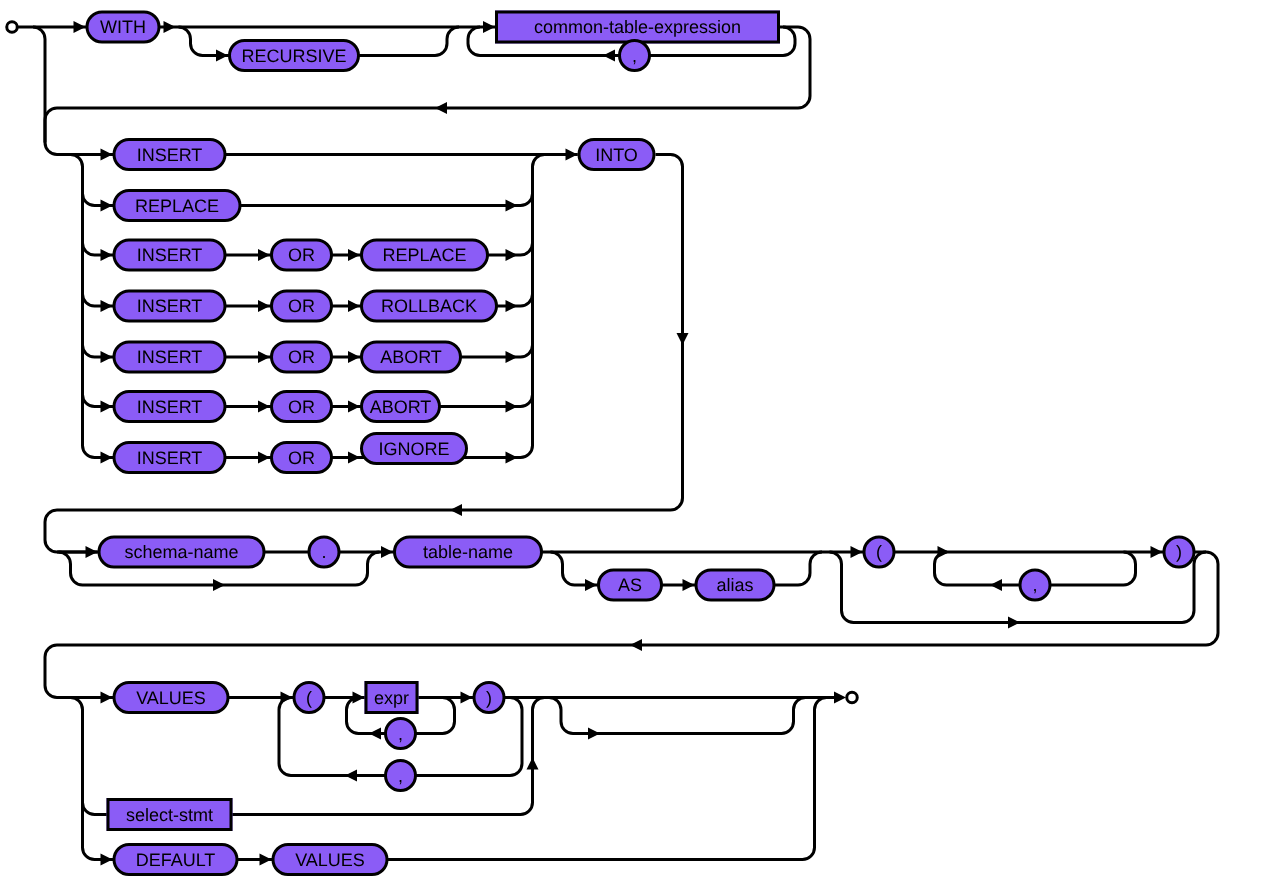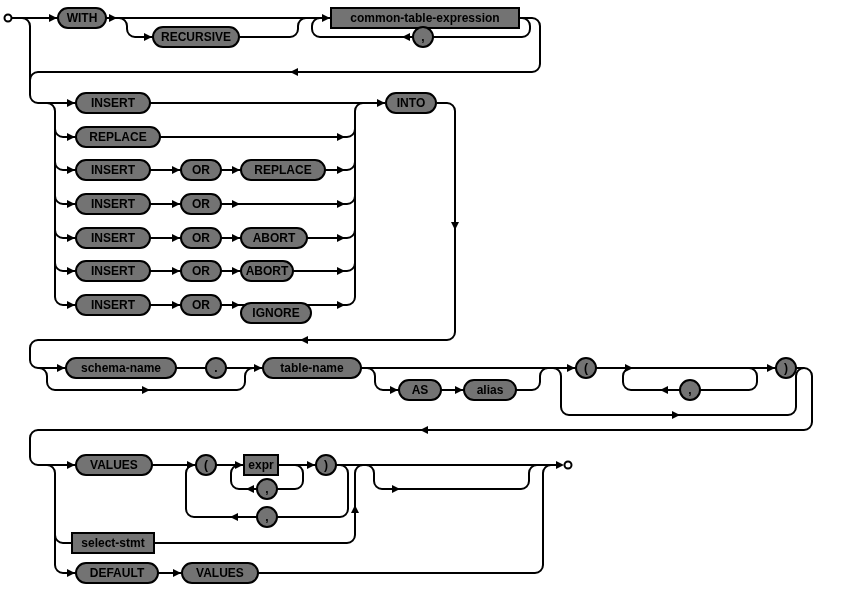--- a/index.html
+++ b/index.html
@@ -3,22 +3,22 @@
 <meta charset="utf-8">
 <style>
   html,body{margin:0;padding:0;background:#ffffff;}
   .stage{
     position:relative;width:848px;height:590px;background:#ffffff;
     font-family:"Liberation Sans",sans-serif;overflow:hidden;
   }
   svg.rails{position:absolute;left:0;top:0;}
   .node{
     position:absolute;display:flex;align-items:center;justify-content:center;
-    background:#737373;border:2px solid #000;color:#000;
-    font-weight:bold;font-size:12px;line-height:1;white-space:nowrap;
+    background:#8b5cf6;border:2px solid #000;color:#000;
+    font-weight:normal;font-size:12px;line-height:1;white-space:nowrap;
     box-sizing:border-box;z-index:2;
   }
   .k{border-radius:12px;}   
   .n{border-radius:0;}      
   .c{border-radius:50%;}    
 </style>
 </head>
 <body>
 
 <div class="stage">
@@ -138,32 +138,33 @@
 
   <div class="node k" style="left:75px;top:92px;width:76px;height:22px">INSERT</div>
   <div class="node k" style="left:75px;top:126px;width:86px;height:22px">REPLACE</div>
 
   <div class="node k" style="left:75px;top:159px;width:76px;height:22px">INSERT</div>
   <div class="node k" style="left:180px;top:159px;width:42px;height:22px">OR</div>
   <div class="node k" style="left:240px;top:159px;width:86px;height:22px">REPLACE</div>
 
   <div class="node k" style="left:75px;top:193px;width:76px;height:22px">INSERT</div>
   <div class="node k" style="left:180px;top:193px;width:42px;height:22px">OR</div>
+  <div class="node k" style="left:240px;top:193px;width:92px;height:22px">ROLLBACK</div>
 
   <div class="node k" style="left:75px;top:227px;width:76px;height:22px">INSERT</div>
   <div class="node k" style="left:180px;top:227px;width:42px;height:22px">OR</div>
   <div class="node k" style="left:240px;top:227px;width:68px;height:22px">ABORT</div>
 
   <div class="node k" style="left:75px;top:260px;width:76px;height:22px">INSERT</div>
   <div class="node k" style="left:180px;top:260px;width:42px;height:22px">OR</div>
   <div class="node k" style="left:240px;top:260px;width:54px;height:22px">ABORT</div>
 
   <div class="node k" style="left:75px;top:294px;width:76px;height:22px">INSERT</div>
   <div class="node k" style="left:180px;top:294px;width:42px;height:22px">OR</div>
-  <div class="node k" style="left:240px;top:302px;width:72px;height:22px">IGNORE</div>
+  <div class="node k" style="left:240px;top:288px;width:72px;height:22px">IGNORE</div>
 
   <div class="node k" style="left:385px;top:92px;width:52px;height:22px">INTO</div>
 
   <div class="node k" style="left:65px;top:357px;width:112px;height:22px">schema-name</div>
   <div class="node c" style="left:205px;top:357px;width:22px;height:22px">.</div>
   <div class="node k" style="left:262px;top:357px;width:100px;height:22px">table-name</div>
   <div class="node k" style="left:398px;top:379px;width:44px;height:22px">AS</div>
   <div class="node k" style="left:463px;top:379px;width:54px;height:22px">alias</div>
   <div class="node c" style="left:575px;top:357px;width:22px;height:22px">(</div>
   <div class="node c" style="left:775px;top:357px;width:22px;height:22px">)</div>

